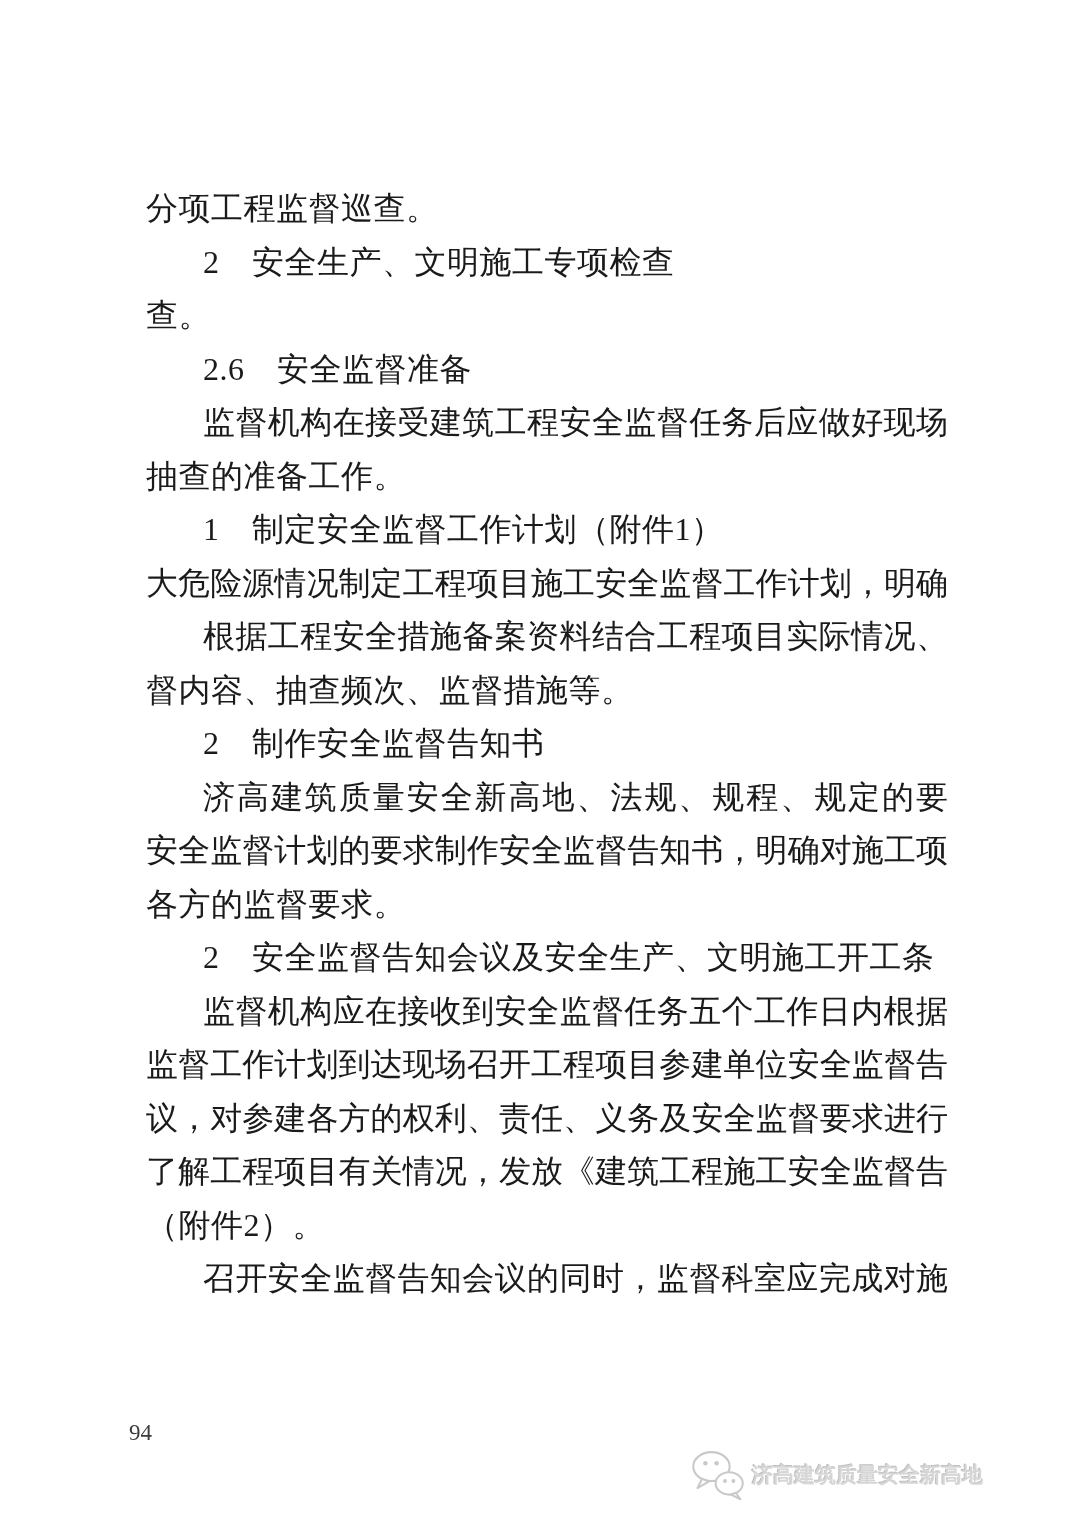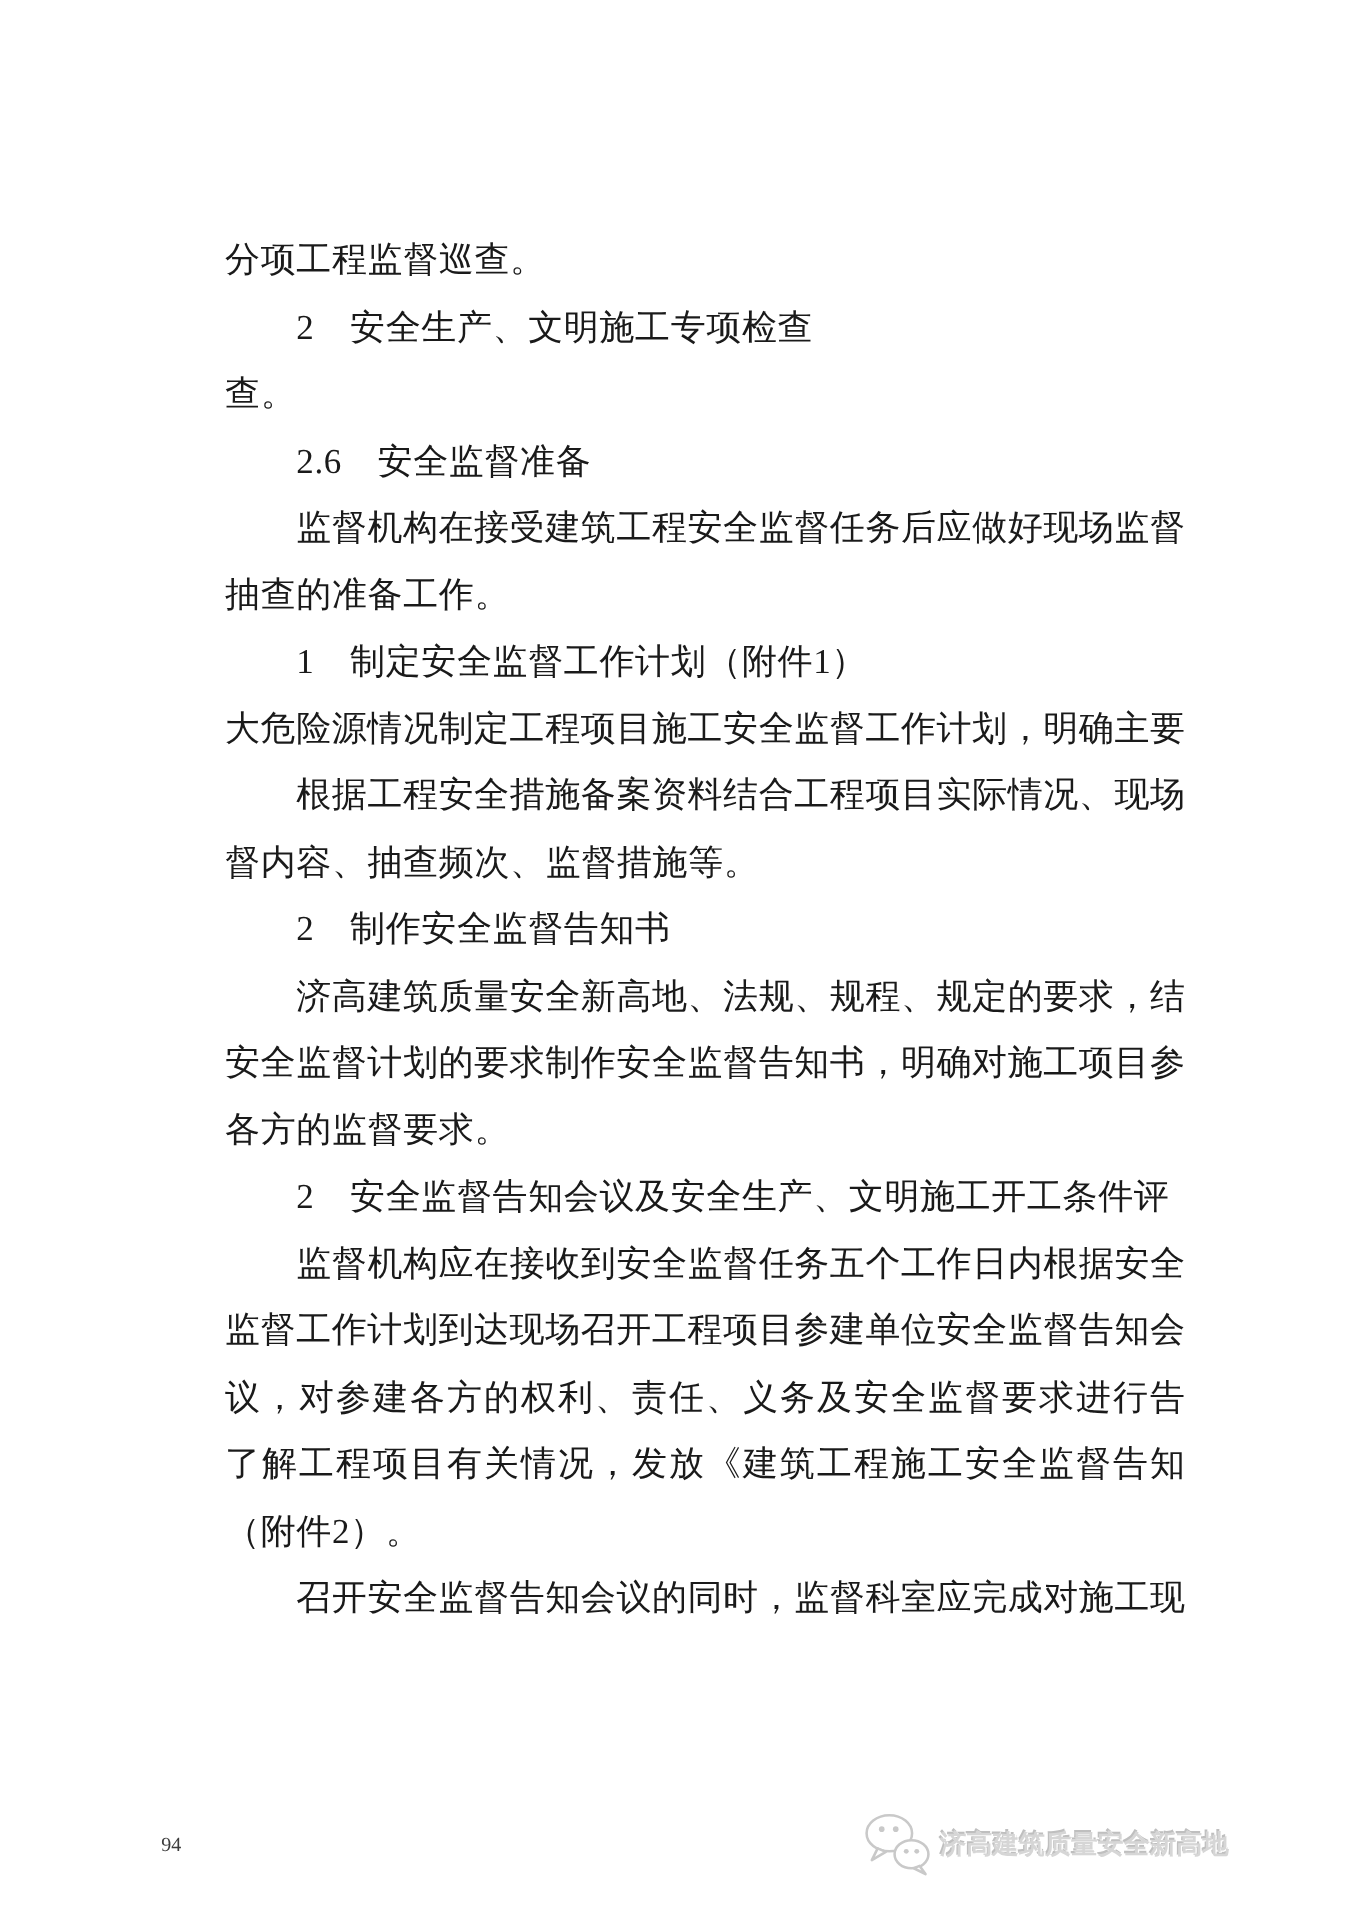--- a/index.html
+++ b/index.html
@@ -20,46 +20,44 @@
     background: #ffffff;
   }
   .text-block {
     position: absolute;
     top: 182px;
     left: 146px;
     width: 802px;
     color: #1a1a1a;
   }
   .line {
-    font-size: 28px;
+    font-size: 32px;
     line-height: 53.5px;
     height: 53.5px;
     white-space: normal;
     overflow: hidden;
     text-align: left;
     letter-spacing: 0.5px;
-    margin-left: 34px;
   }
   .line.indent {
     padding-left: 57px;
   }
   .line.justify {
     text-align: justify;
     text-align-last: justify;
     text-justify: inter-character;
     letter-spacing: 0;
   }
   .page-number {
     position: absolute;
     top: 1420px;
     left: 129px;
-    font-size: 16px;
+    font-size: 23px;
     color: #3c3c3c;
     font-family: "Liberation Serif", "DejaVu Serif", serif;
-    margin-top: 48px;
   }
   .watermark {
     position: absolute;
     top: 1448px;
     left: 690px;
     display: flex;
     align-items: center;
     gap: 6px;
   }
   .watermark-icon {

